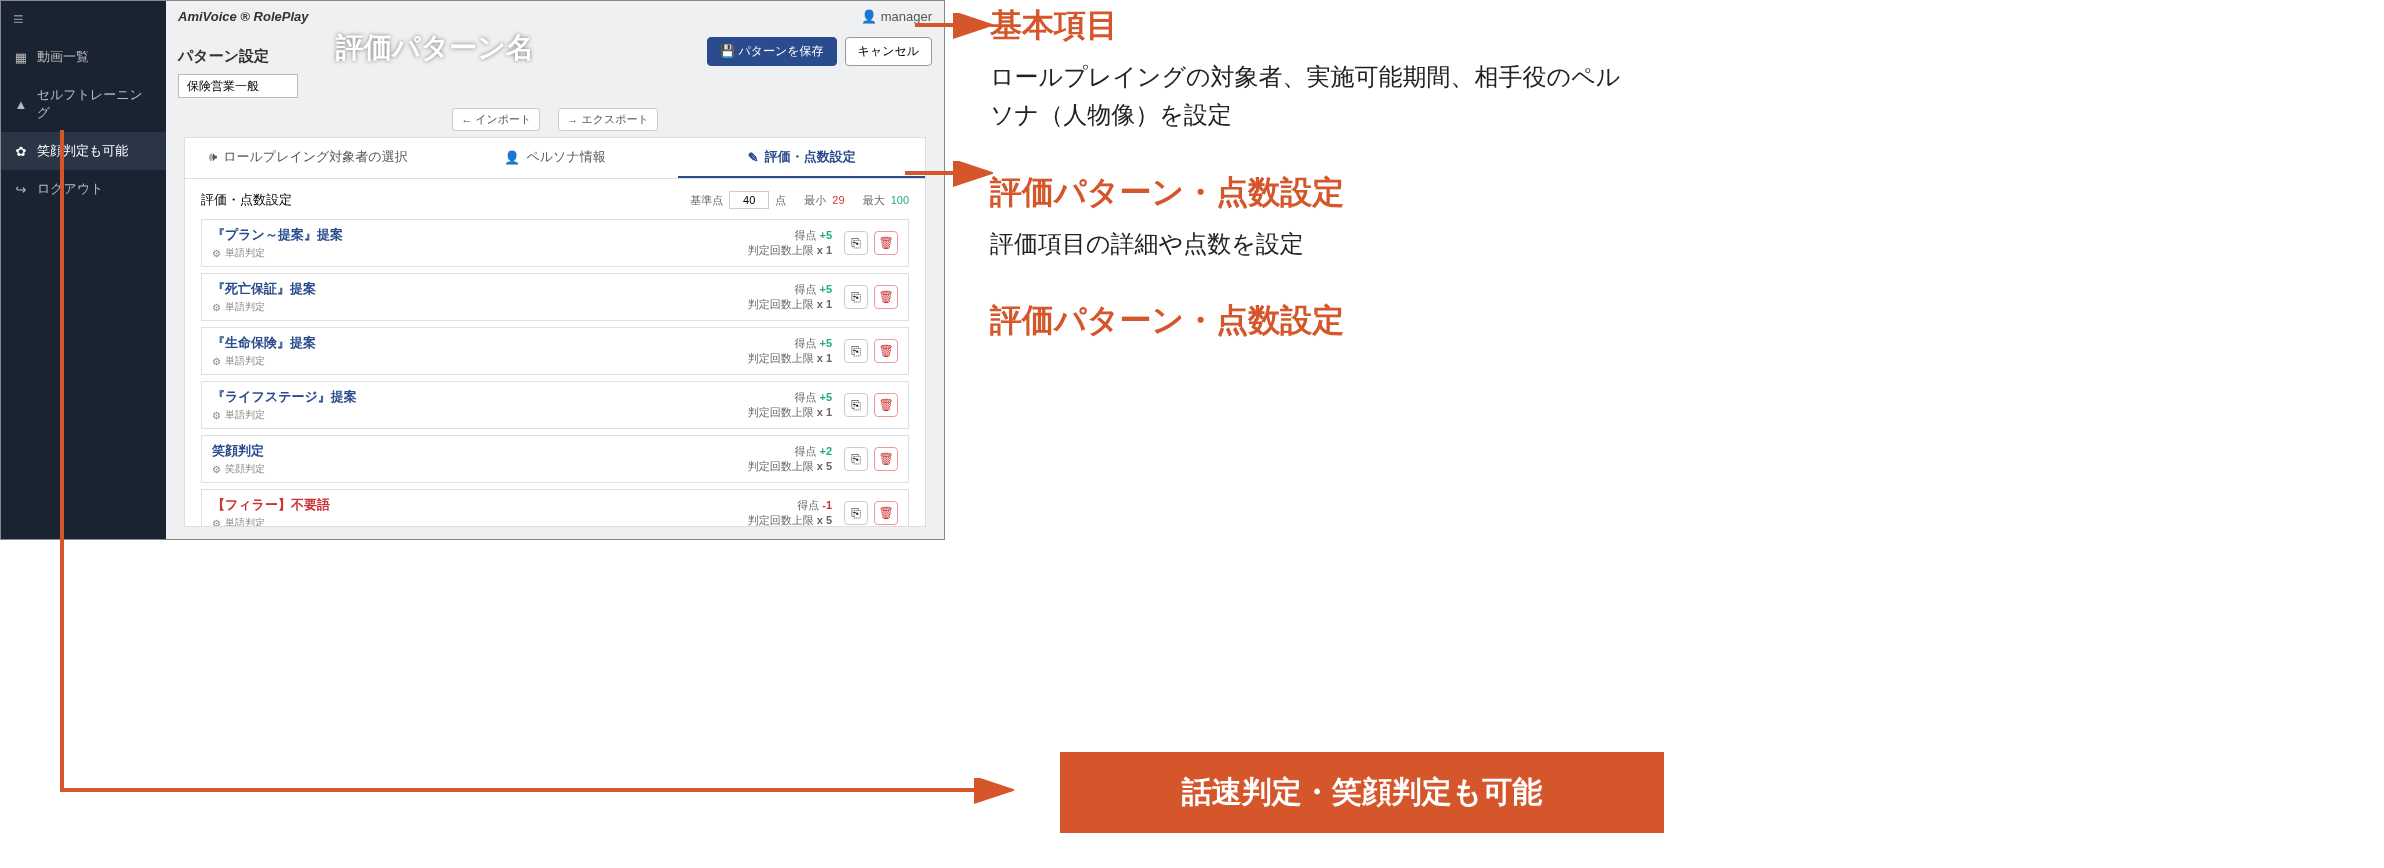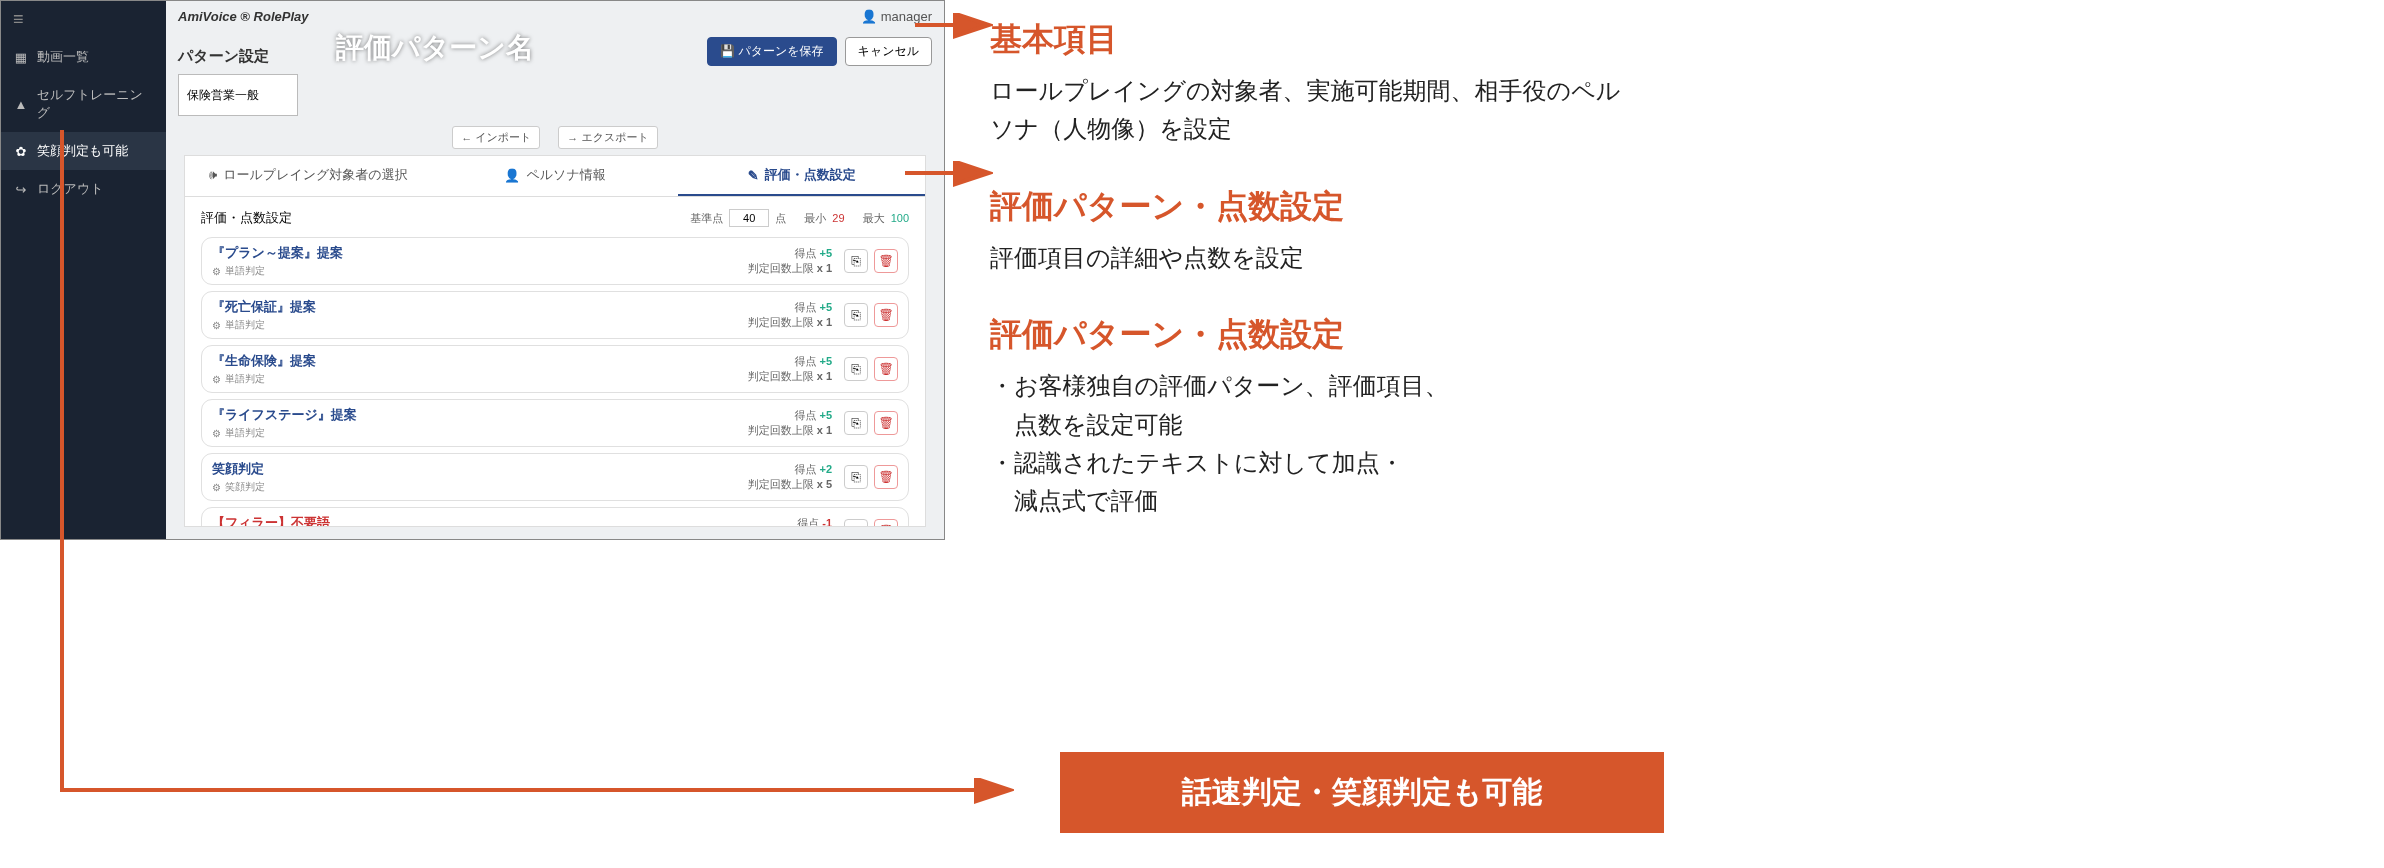--- a/index.html
+++ b/index.html
@@ -19,49 +19,49 @@
 
 .titlebar { display: flex; align-items: flex-end; gap: 12px; padding: 6px 12px 4px; position: relative; }
 .pagetitle { font-weight: bold; color: #333; font-size: 15px; }
 .patternname { position: absolute; left: 170px; top: -2px; font-size: 28px; font-weight: bold; color: #fff; text-shadow: 0 0 4px rgba(0,0,0,.5); }
 
 .actions { margin-left: auto; display: flex; gap: 8px; }
 .btn { border: 1px solid #999; background: #fff; padding: 5px 12px; border-radius: 4px; font-size: 12px; cursor: pointer; }
 .btn.primary { background: #2a4b8d; color: #fff; border-color: #2a4b8d; }
 
 .input-row { padding: 4px 12px 8px; }
-.text-input { border: 1px solid #bbb; padding: 13px 8px; font-size: 12px; width: 120px; background: #fff; }
+.text-input { border: 1px solid #bbb; padding: 4px 8px; font-size: 12px; width: 120px; background: #fff; }
 
 .subactions { display: flex; gap: 18px; justify-content: center; padding: 2px 18px; }
 .linkbtn { font-size: 11px; color: #555; background: #fff; border: 1px solid #ccc; padding: 3px 8px; border-radius: 3px; cursor: pointer; }
 
 .tabs { display: flex; background: #fff; margin: 4px 18px 0; border: 1px solid #ddd; border-bottom: none; }
 .tab { flex: 1; text-align: center; padding: 10px 0; font-size: 13px; color: #555; cursor: pointer; border-bottom: 2px solid transparent; display: flex; align-items: center; justify-content: center; gap: 6px; }
 .tab.active { color: #2a4b8d; border-bottom-color: #2a4b8d; font-weight: bold; }
 
 .panel { background: #fff; margin: 0 18px 12px; border: 1px solid #ddd; padding: 12px 16px; flex: 1; overflow: auto; }
 .panel-head { display: flex; align-items: center; font-size: 13px; margin-bottom: 10px; }
 .panel-head .pt { margin-left: auto; display: flex; align-items: center; gap: 6px; font-size: 11px; color: #666; }
 .pt input { width: 40px; text-align: center; border: 1px solid #ccc; padding: 2px; font-size: 11px; }
 .min { color: #c33; } .max { color: #2a8; }
 
-.eval-row { border: 1px solid #e0e0e0; border-radius: 11px; padding: 6px 10px; margin-bottom: 6px; display: flex; align-items: center; }
+.eval-row { border: 1px solid #e0e0e0; border-radius: 0; padding: 6px 10px; margin-bottom: 6px; display: flex; align-items: center; }
 .eval-left { flex: 1; }
 .eval-title { color: #2a4b8d; font-size: 13px; font-weight: bold; }
 .eval-title.neg { color: #c33; }
 .eval-sub { font-size: 10px; color: #888; margin-top: 2px; display: flex; align-items: center; gap: 4px; }
 .eval-right { text-align: right; font-size: 11px; color: #666; margin-right: 12px; }
 .eval-right .sc { color: #2a8; font-weight: bold; }
 .eval-right .sc.neg { color: #c33; }
 .eval-icons { display: flex; gap: 6px; }
 .ebtn { width: 24px; height: 24px; border: 1px solid #ccc; border-radius: 4px; display: flex; align-items: center; justify-content: center; font-size: 12px; cursor: pointer; background: #fff; }
 .ebtn.del { color: #c33; border-color: #e99; }
 
 
-.annotations { position: absolute; left: 990px; top: 18px; width: 650px; }
+.annotations { position: absolute; left: 990px; top: 4px; width: 650px; }
 .anno { margin-bottom: 36px; }
 .anno-title { color: #d6562b; font-size: 32px; font-weight: bold; margin-bottom: 10px; }
 .anno-text { color: #222; font-size: 24px; line-height: 1.6; }
 .anno-box { background: #d6562b; color: #fff; font-size: 30px; font-weight: bold; padding: 20px 30px; text-align: center; width: 604px; }
 
 
 .arrow { position: absolute; stroke: #d6562b; fill: #d6562b; }
 </style>
 </head>
 <body>
@@ -247,20 +247,16 @@
   <div class="anno">
     <div class="anno-title">基本項目</div>
     <div class="anno-text">ロールプレイングの対象者、実施可能期間、相手役のペルソナ（人物像）を設定</div>
   </div>
   <div class="anno">
     <div class="anno-title">評価パターン・点数設定</div>
     <div class="anno-text">評価項目の詳細や点数を設定</div>
   </div>
   <div class="anno">
     <div class="anno-title">評価パターン・点数設定</div>
-    <div class="anno-text" style="white-space:pre-line">・お客様独自の評価パターン、評価項目、
-　点数を設定可能
-・認識されたテキストに対して加点・
-　減点式で評価</div>
   </div>
 </div>
 
 <div class="anno-box" style="position:absolute; left:1060px; top:752px;">話速判定・笑顔判定も可能</div>
 
 </body></html>

